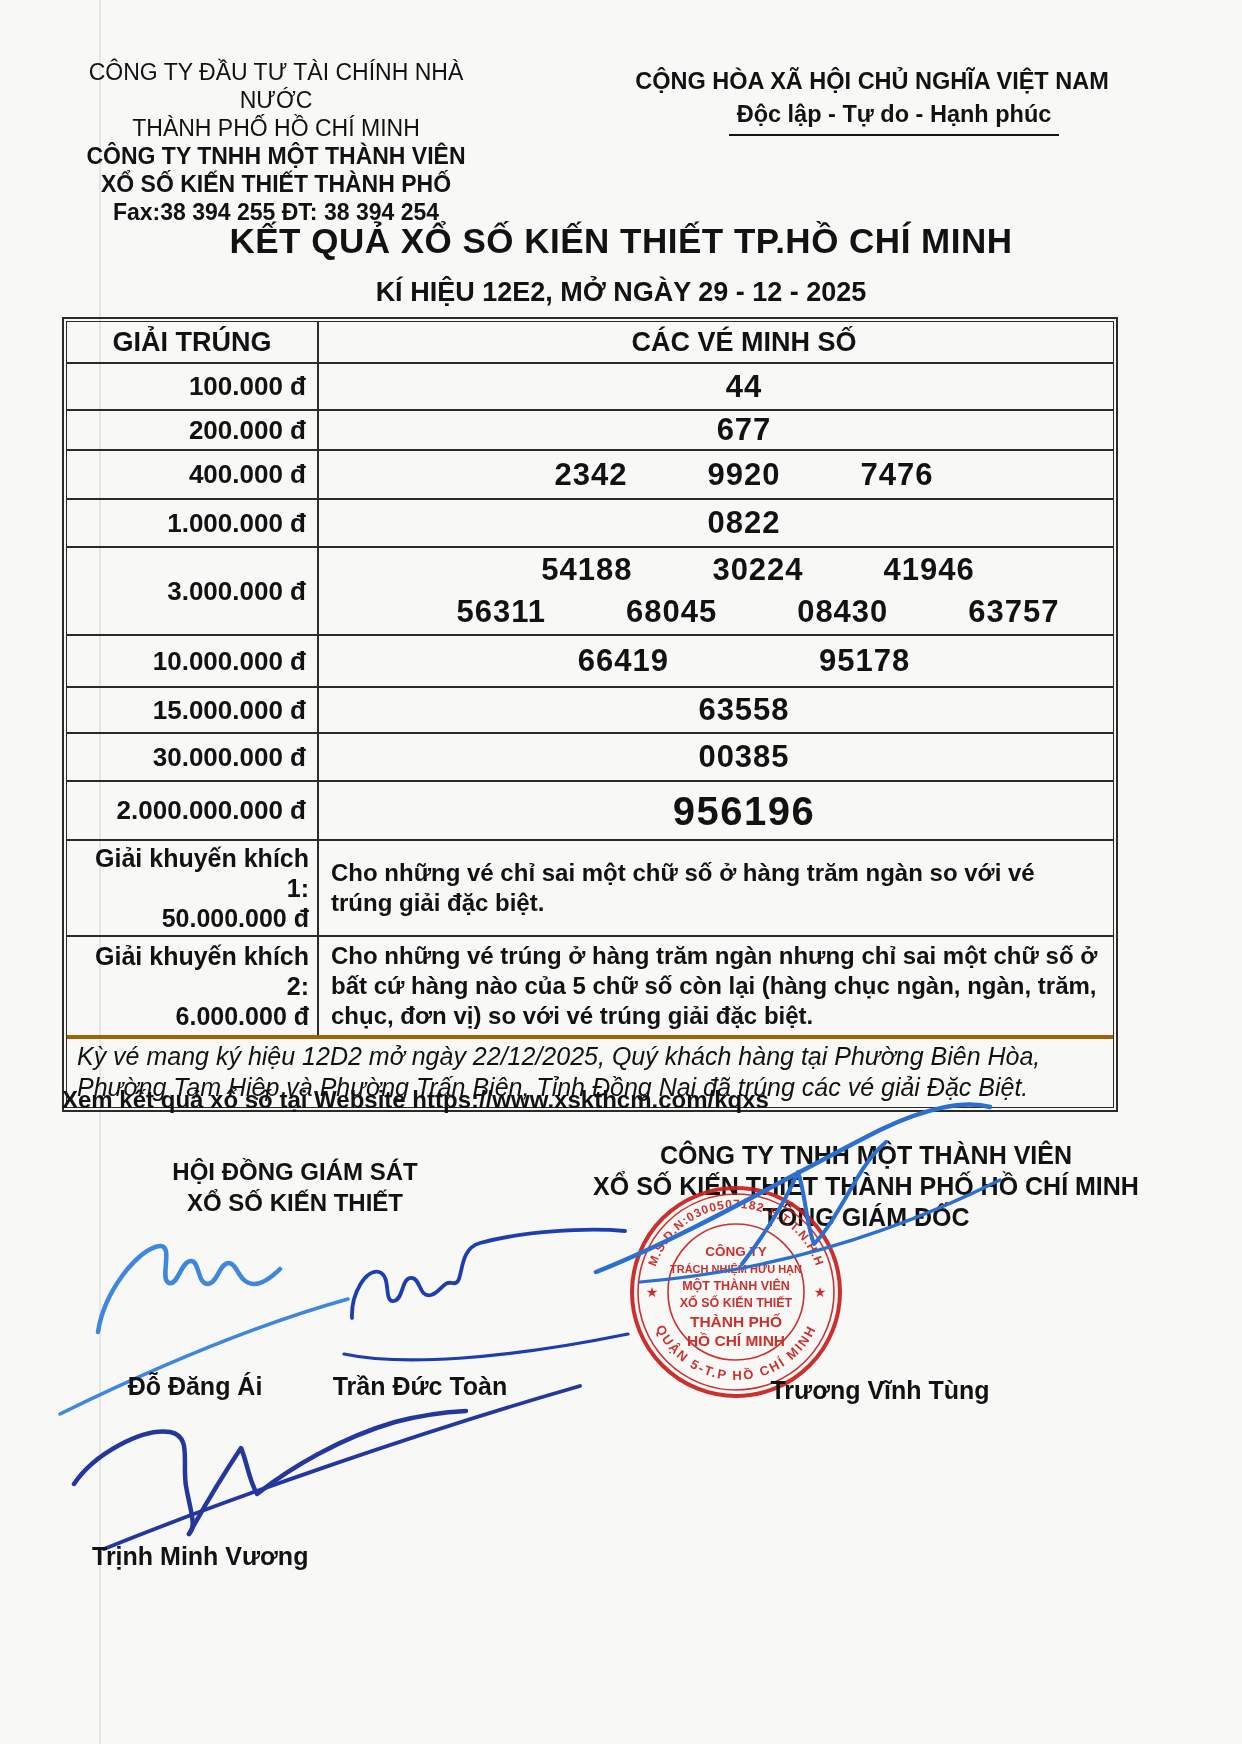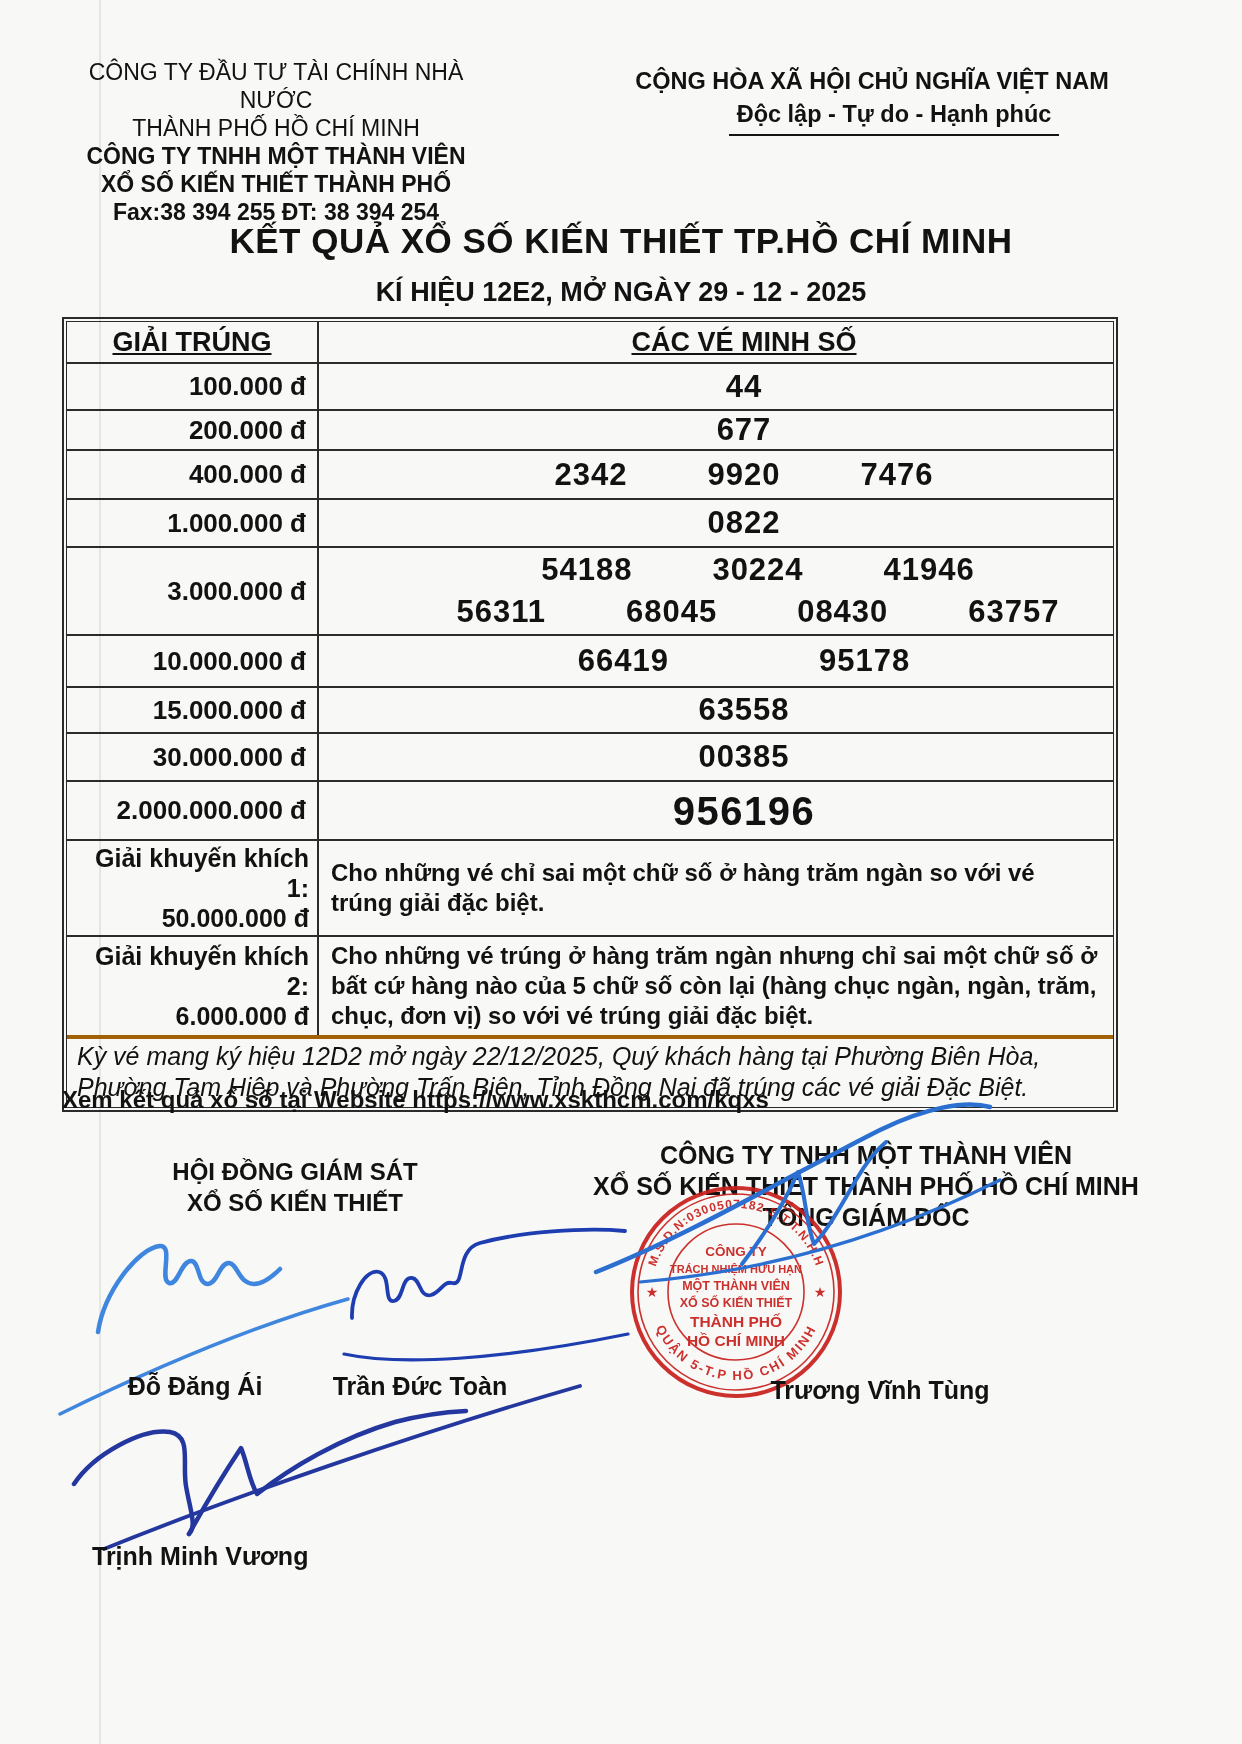--- a/index.html
+++ b/index.html
@@ -20,21 +20,21 @@
   .hdr-right{left:622px;top:66px;width:500px;line-height:1.3;}
   .hdr-right .l1{font-size:23.5px;font-weight:bold;}
   .hdr-right .l2{font-size:23.5px;font-weight:bold;display:inline-block;
     border-bottom:2.5px solid #151515;padding:2px 8px 5px;margin-left:44px;}
   .doc-title{left:0;top:221px;width:1242px;font-size:35px;font-weight:bold;letter-spacing:.5px;}
   .doc-subtitle{left:0;top:277px;width:1242px;font-size:27px;font-weight:bold;}
   
   .tbl-outer{left:62px;top:317px;width:1056px;border:2px solid #2b2b2b;padding:2px;box-sizing:border-box;}
   .tbl-inner{border:1.5px solid #2b2b2b;}
   .trow{display:flex;box-sizing:border-box;border-top:2px solid #2b2b2b;align-items:stretch;}
-  .trow:first-child{border-top:none;text-decoration:underline;}
+  .trow:first-child{border-top:none;}
   .c1{width:252px;flex:0 0 252px;border-right:2px solid #2b2b2b;box-sizing:border-box;
       display:flex;flex-direction:column;justify-content:center;}
   .c2{flex:1;display:flex;flex-direction:column;justify-content:center;align-items:center;}
   .hrow .c1{align-items:center;font-size:27px;font-weight:bold;}
   .hrow .c2{font-size:27px;font-weight:bold;transform:translateX(28px);}
   .amount{font-size:26px;font-weight:bold;text-align:right;padding-right:11px;}
   .numline{display:flex;justify-content:center;gap:80px;transform:translateX(28px);
       font-size:31px;font-weight:bold;line-height:42px;letter-spacing:1px;}
   .numline.g2{gap:150px;}
   .bigrow .numline{font-size:40px;letter-spacing:1.5px;}

